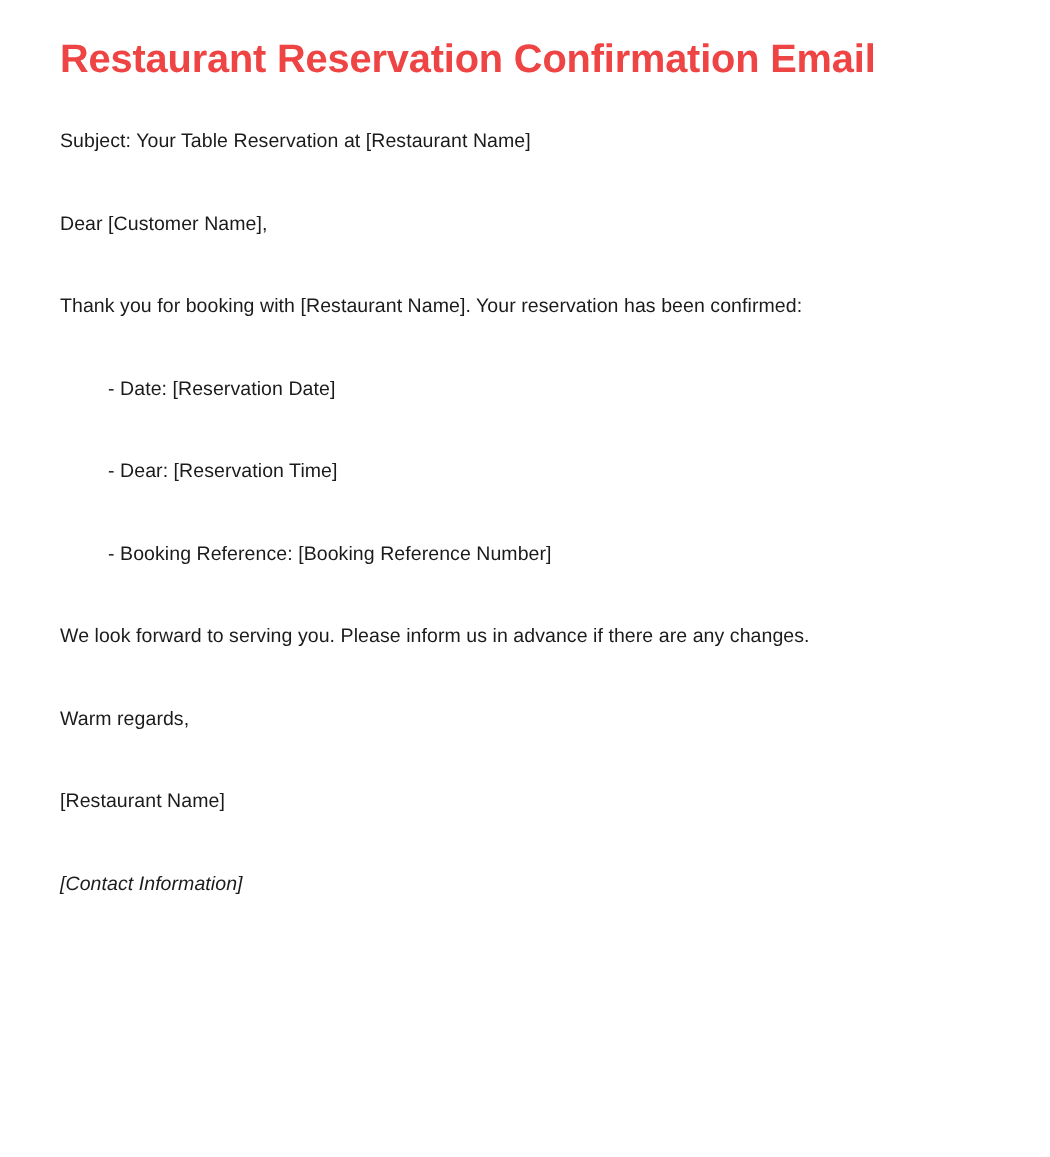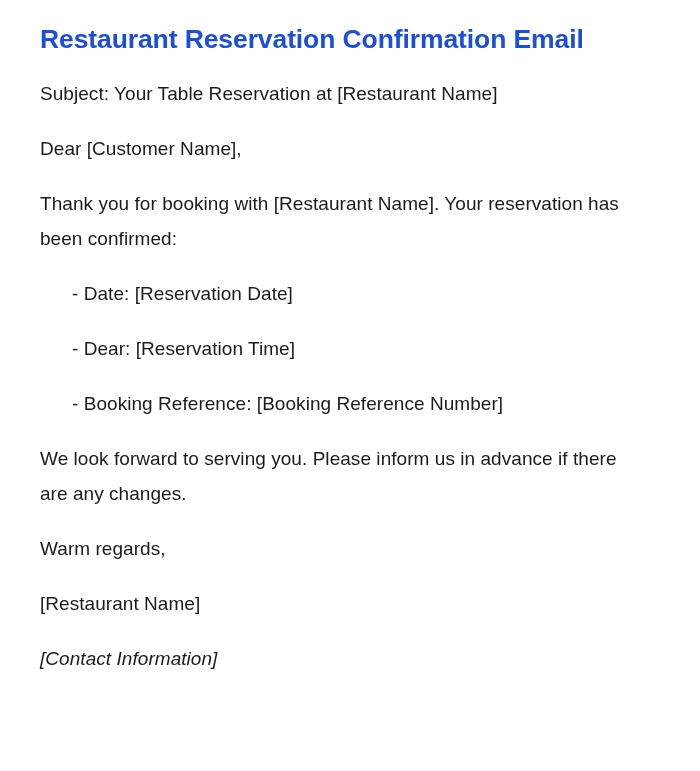--- a/index.html
+++ b/index.html
@@ -23,31 +23,31 @@
     height: 771px;
     padding: 22px 60px 0 40px;
     background: #ffffff;
   }
 
   .doc-title {
     font-size: 26.5px;
     font-weight: bold;
     line-height: 34px;
     letter-spacing: -0.1px;
-    color: #1d4ed8;
+    color: #ef4444;
     margin: 0 0 20px 0;
     white-space: nowrap;
   }
 
   .doc-body {
     width: 600px;
   }
 
   .para {
-    font-size: 19px;
+    font-size: 13px;
     font-weight: normal;
     line-height: 35px;
     color: #1b1b1b;
     margin: 0 0 20px 0;
     letter-spacing: 0.05px;
   }
 
   .para:last-child {
     margin-bottom: 0;
     font-style: italic;

